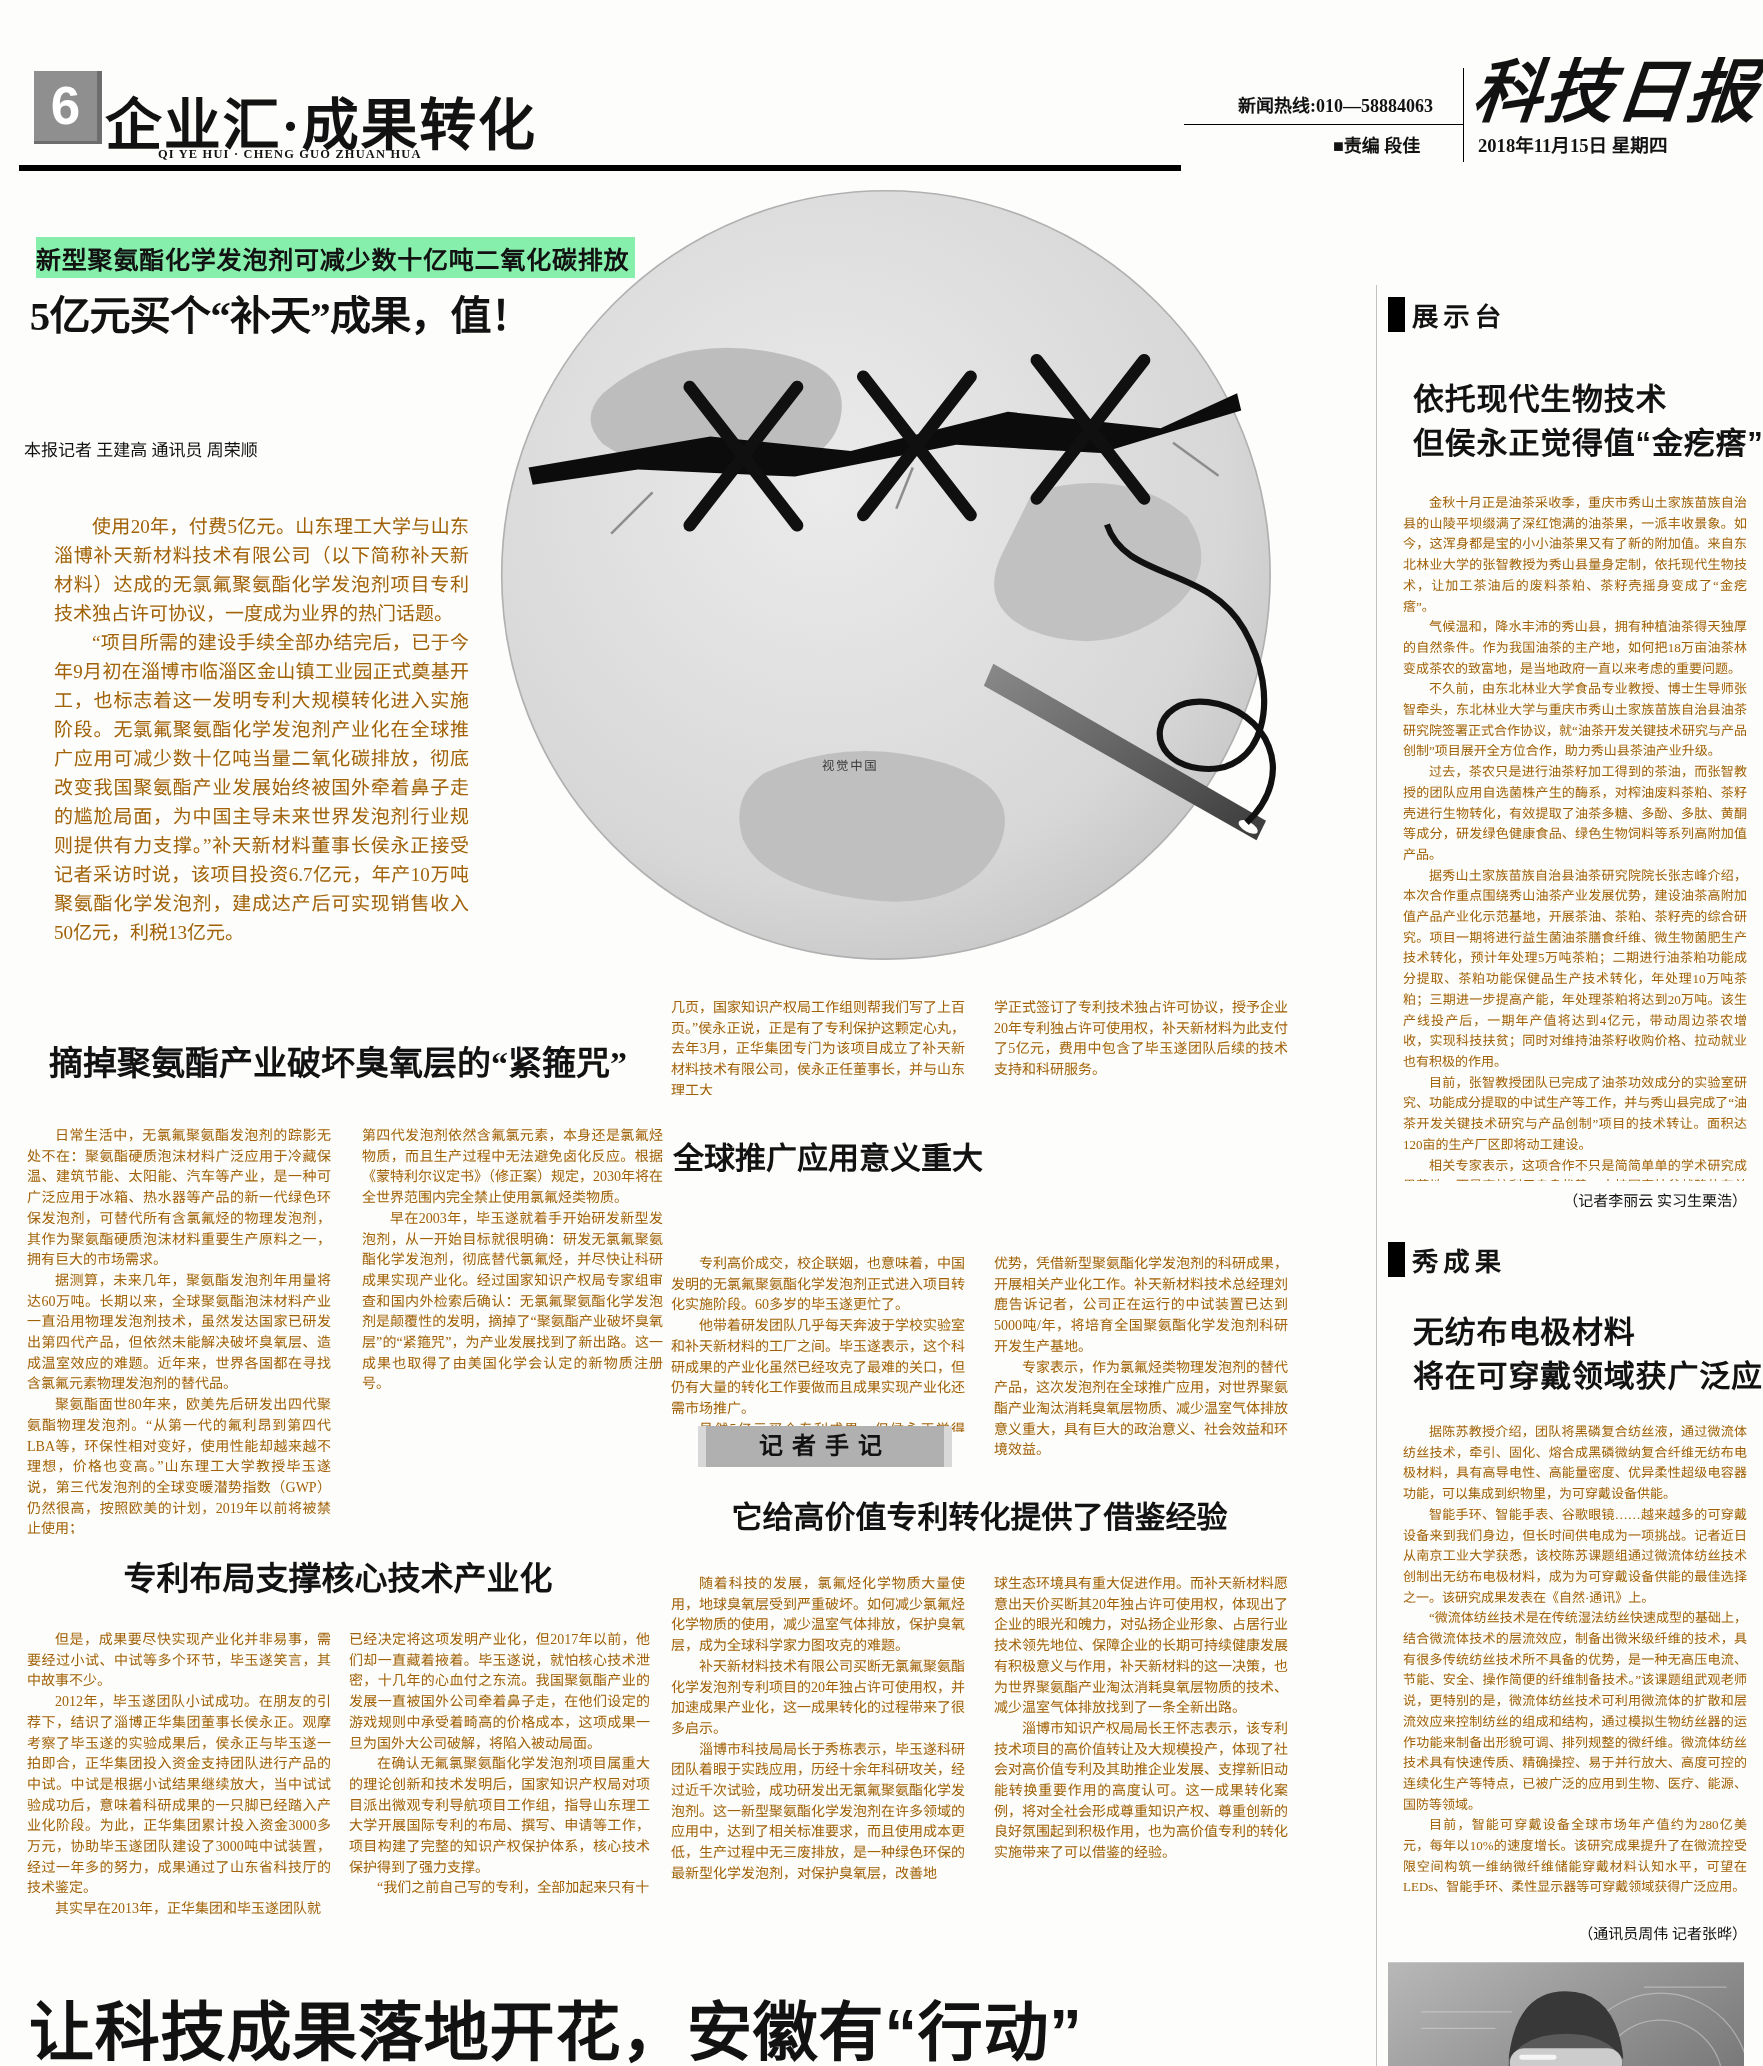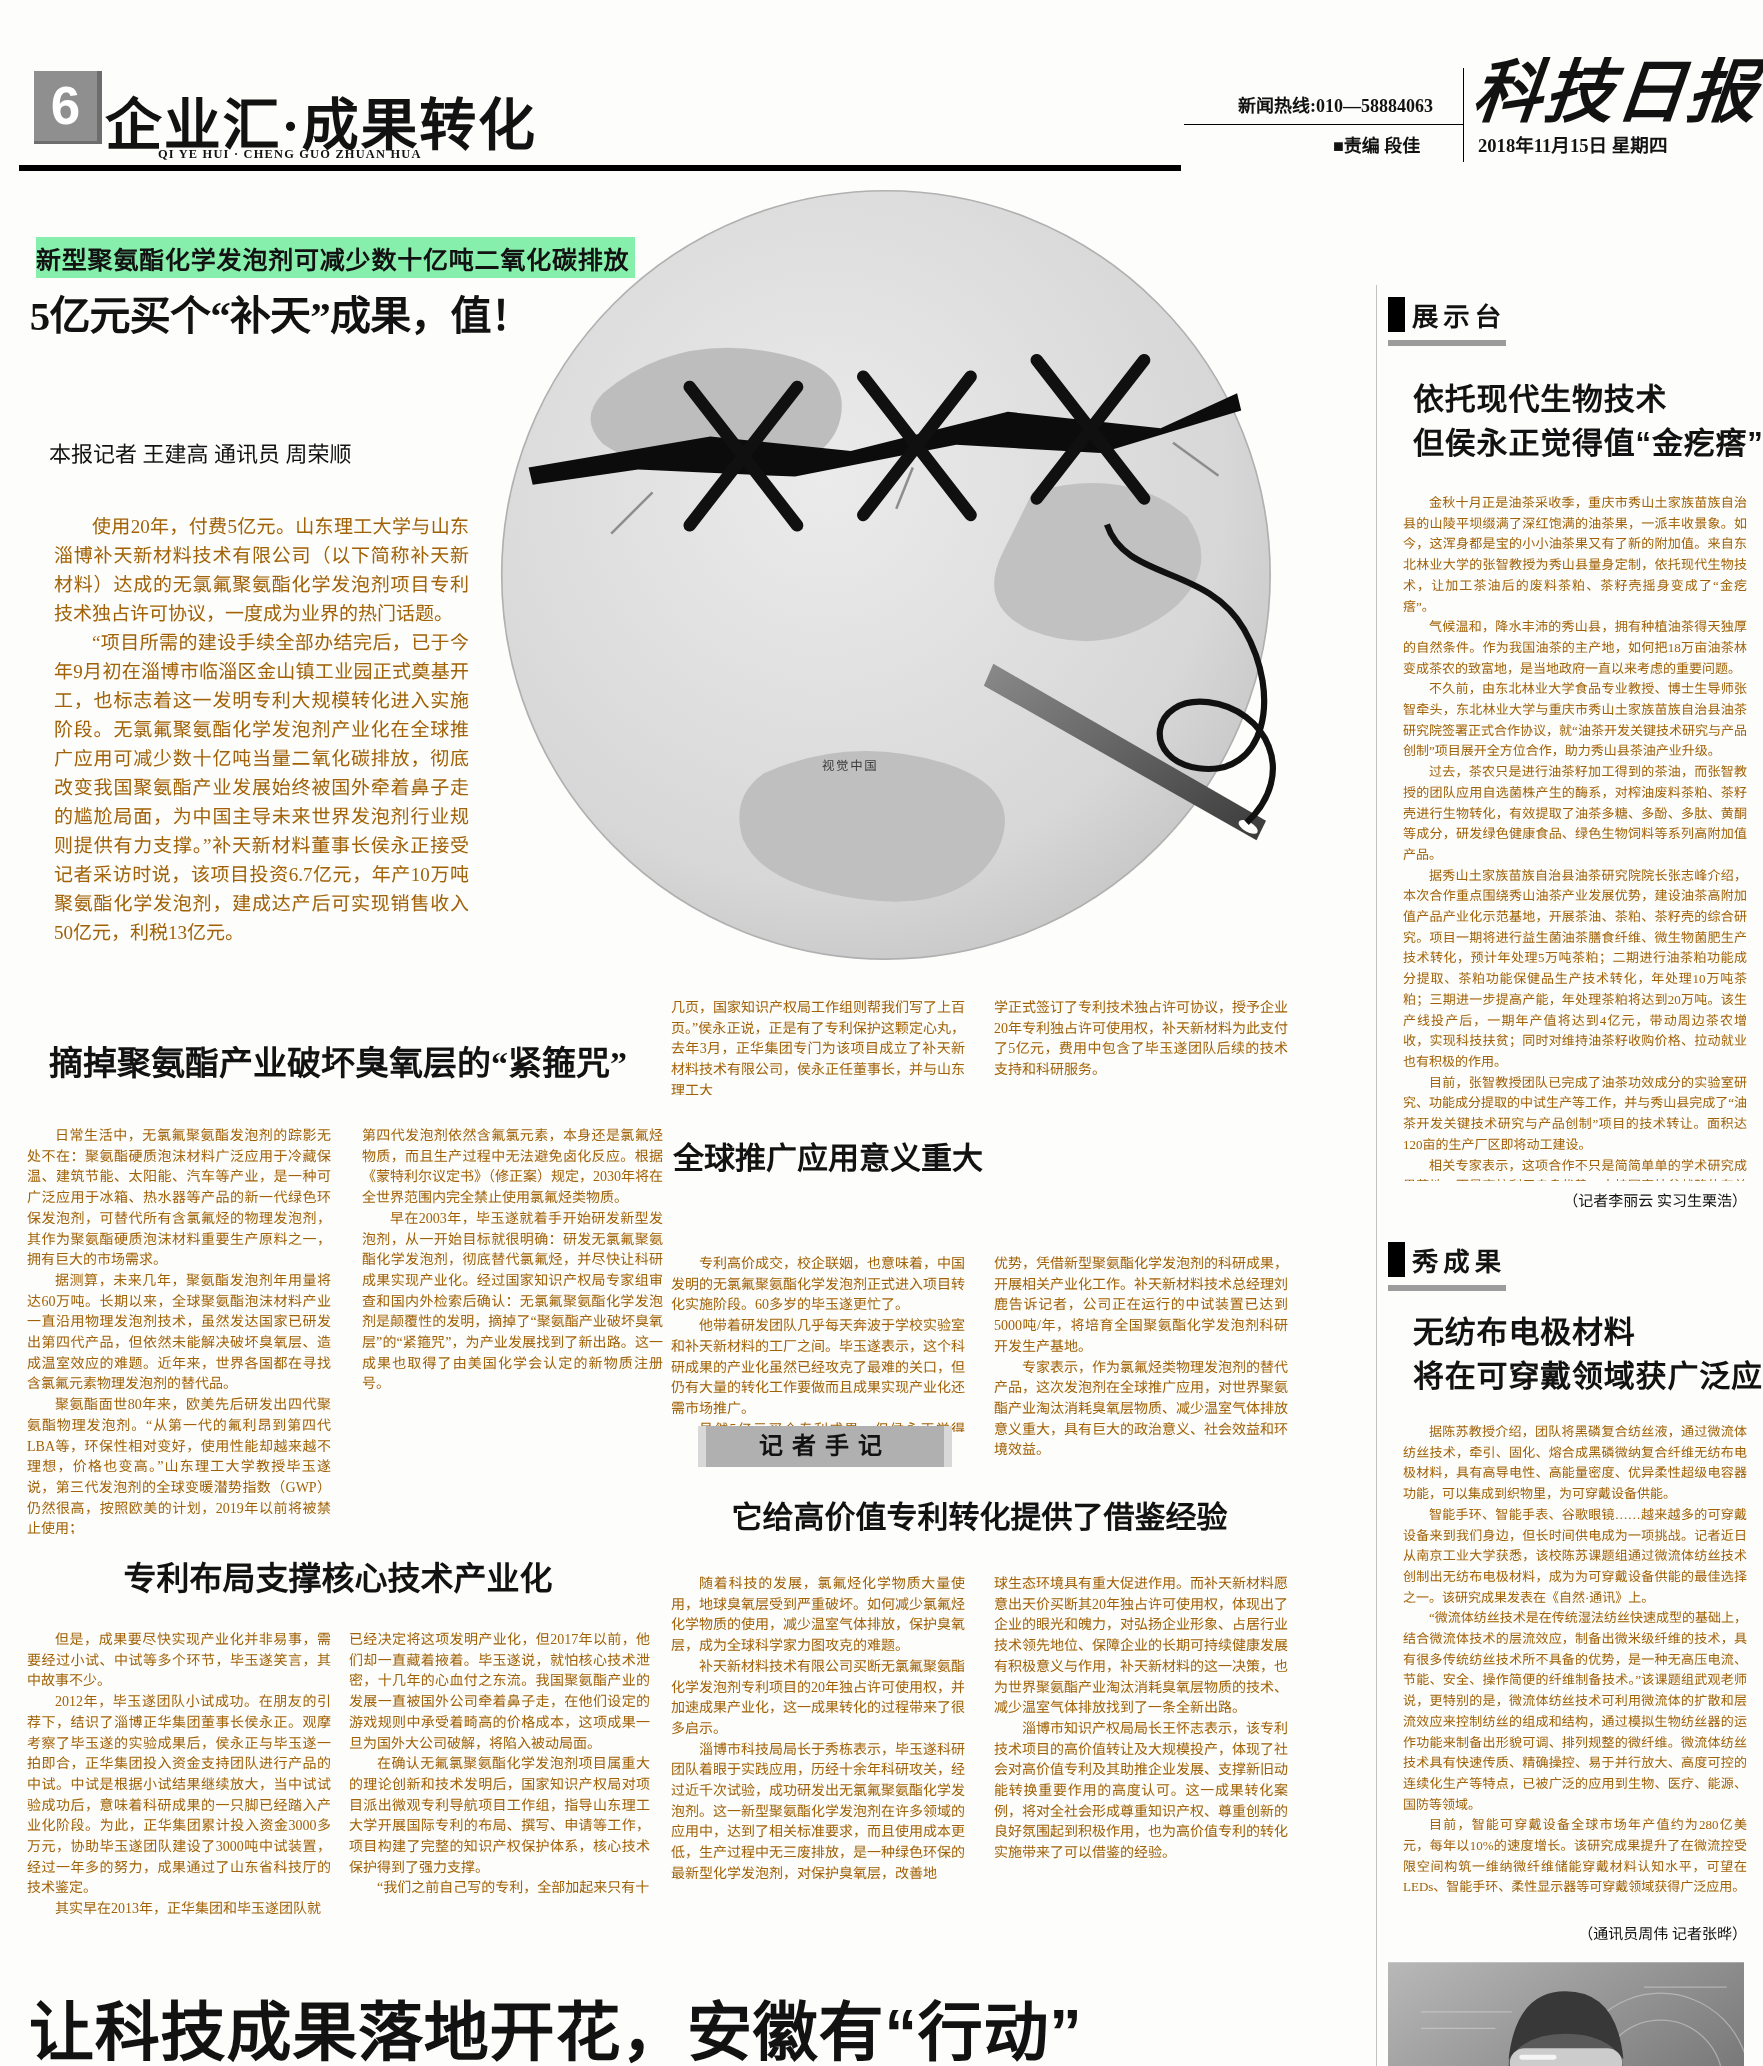--- a/index.html
+++ b/index.html
@@ -21,21 +21,21 @@
   #vline-hd{left:1463px;top:68px;width:1.2px;height:94px;background:#000;}
   #masthead{left:1474px;top:36px;font-weight:900;font-style:italic;font-size:69px;letter-spacing:2.5px;
             transform:skewX(-6deg);white-space:nowrap;}
   #dateline{left:1478px;top:130px;font-weight:700;font-size:18.6px;white-space:nowrap;}
 
   
   #kicker{left:36px;top:237px;font-weight:900;font-size:25px;letter-spacing:0.8px;background:#86efac;
           padding:2.5px 5.8px 2.5px 0;white-space:nowrap;}
   #headline{left:28px;top:279px;font-weight:900;font-size:41px;letter-spacing:-0.8px;background:#fdfdfc;
             padding:3.3px 8.3px 3.3px 1.7px;white-space:nowrap;}
-  #byline-main{left:49px;top:436px;font-size:22px;white-space:nowrap;}
+  #byline-main{left:24px;top:436px;font-size:17px;white-space:nowrap;}
   #lead{left:54px;top:512px;width:415px;height:483px;font-size:19px;line-height:29px;}
   .col{text-align:justify;overflow:hidden;color:#a16207;}
   .col .para{margin:0;text-indent:2em;}
   .cont .para:first-child{text-indent:0;}
   .mcol{font-size:14px;line-height:20.7px;}
   .heading1{font-weight:900;font-size:34px;text-align:center;white-space:nowrap;}
   .heading2{font-weight:900;font-size:31px;text-align:center;white-space:nowrap;
             font-family:"Liberation Sans","DejaVu Sans",sans-serif;}
   #sec1-h{left:27px;top:1036px;width:622px;}
   #sec1-a{left:27px;top:1126px;width:304px;height:408px;}
@@ -56,21 +56,21 @@
   #note-h{left:671px;top:1492px;width:617px;font-size:31px;}
   #note-c{left:671px;top:1574px;width:294px;height:417px;}
   #note-d{left:994px;top:1574px;width:294px;height:417px;}
 
   #globe-caption{left:822px;top:756px;font-size:12.4px;color:#3c3c3c;letter-spacing:1.7px;}
 
   
   #divider{left:1376px;top:285px;width:1.2px;height:2219px;background:#c2c2c2;}
   .tag{display:flex;align-items:flex-start;}
   .tag-sq{width:16.5px;height:35px;background:#000;margin-right:7.4px;margin-top:1.7px;}
-  .tag-body{display:flex;flex-direction:column;text-align:right;}
+  .tag-body{display:flex;flex-direction:row;text-align:right;}
   .tag-txt{font-weight:900;font-size:26.4px;letter-spacing:5px;white-space:nowrap;
            font-family:"Liberation Sans","DejaVu Sans",sans-serif;}
   .tag-bar{height:6.6px;background:#9c9c9c;margin-top:5.8px;margin-left:-24px;}
   .side-title{font-weight:900;font-size:31px;line-height:44px;letter-spacing:0.8px;white-space:nowrap;
               font-family:"Liberation Sans","DejaVu Sans",sans-serif;}
   .scol{font-size:13px;line-height:20.7px;}
   .credit{font-size:15px;text-align:right;}
   #tag-show{left:1388px;top:295px;}
   #show1-title{left:1413px;top:378px;}
   #show1-text{left:1403px;top:493px;width:344px;height:688px;}

